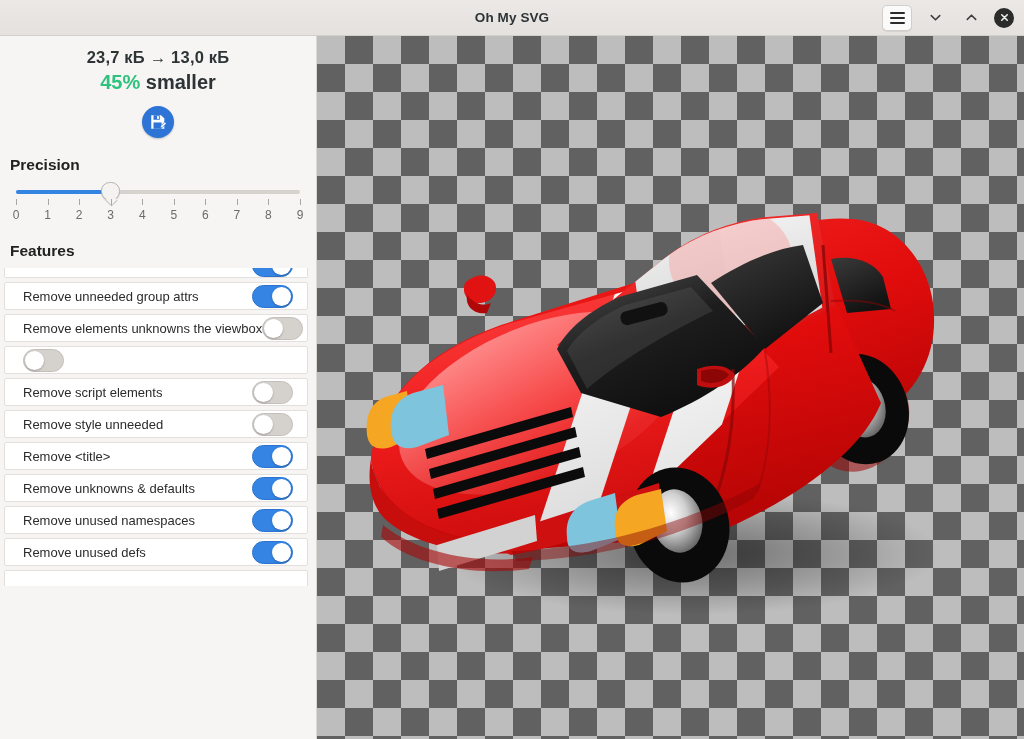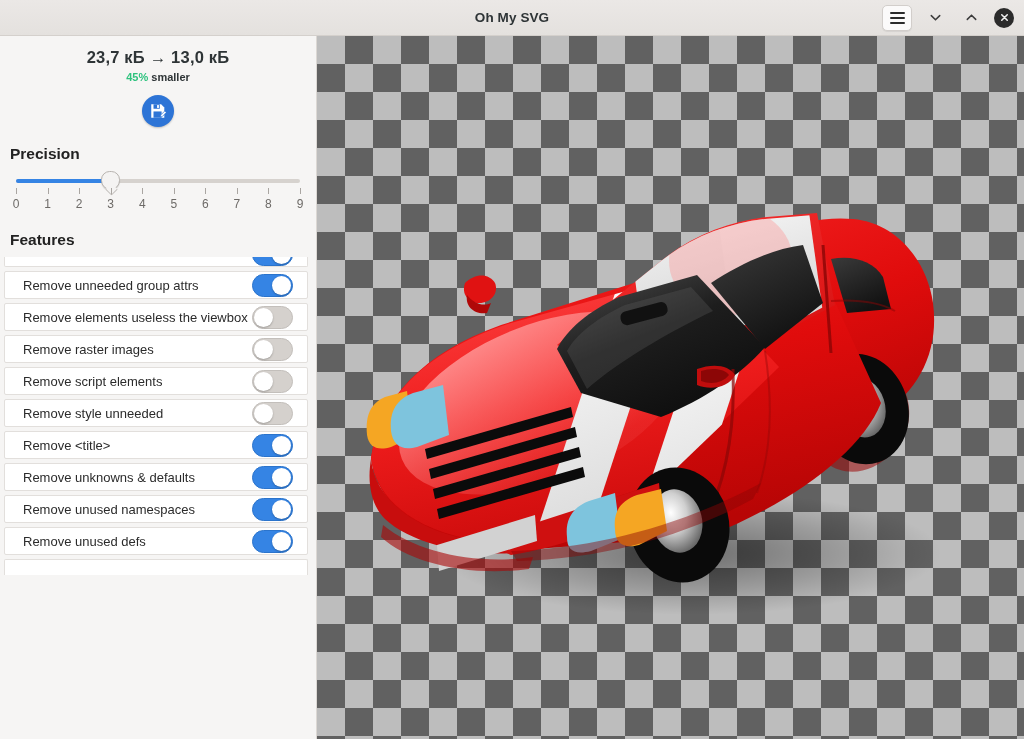--- a/index.html
+++ b/index.html
@@ -81,21 +81,21 @@
     padding: 12px 10px 0 10px;
     text-align: center;
   }
   .size-line {
     font-size: 16.5px; font-weight: bold;
     color: #2e3436; letter-spacing: 0.2px;
     white-space: nowrap;
   }
   .smaller-line {
     margin-top: 4px;
-    font-size: 11px; font-weight: bold;
+    font-size: 20px; font-weight: bold;
     color: #2e3436;
   }
   .pct { color: #2ec27e; }
 
   .save-row { display: flex; justify-content: center; margin-top: 12px; }
   .save-btn {
     width: 32px; height: 32px; border-radius: 50%;
     background: #2d74d6;
     display: flex; align-items: center; justify-content: center;
     box-shadow: 0 1px 2px rgba(0,0,0,0.22);
@@ -304,27 +304,26 @@
               <div class="knob"></div>
             </div>
           </div>
           <div class="feat-row">
             <div class="feat-label">Remove unneeded group attrs</div>
             <div class="sw on">
               <div class="knob"></div>
             </div>
           </div>
           <div class="feat-row">
-            <div class="feat-label">Remove elements useless the viewbox</div>
+            <div class="feat-label">Remove elements unknowns the viewbox</div>
             <div class="sw">
               <div class="knob"></div>
             </div>
           </div>
           <div class="feat-row">
-            <div class="feat-label">Remove raster images</div>
             <div class="sw">
               <div class="knob"></div>
             </div>
           </div>
           <div class="feat-row">
             <div class="feat-label">Remove script elements</div>
             <div class="sw">
               <div class="knob"></div>
             </div>
           </div>

